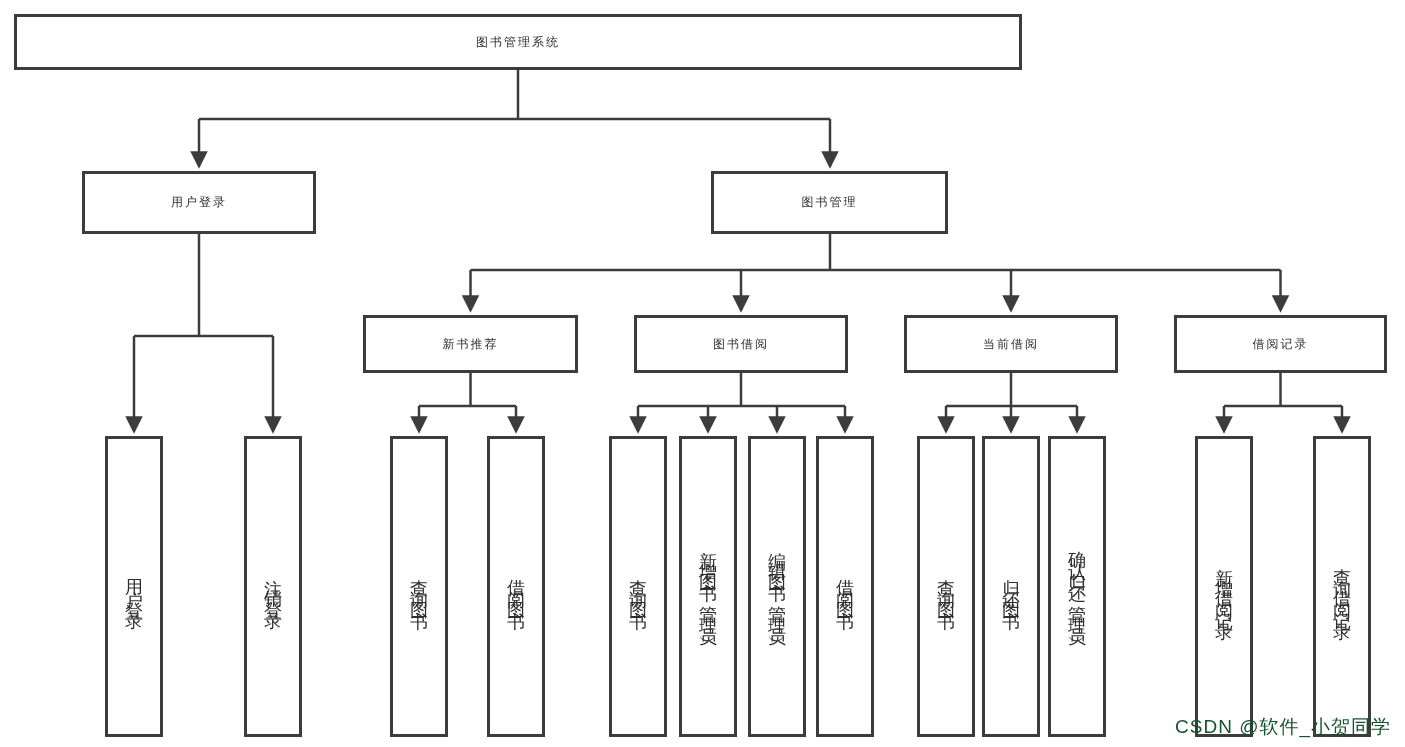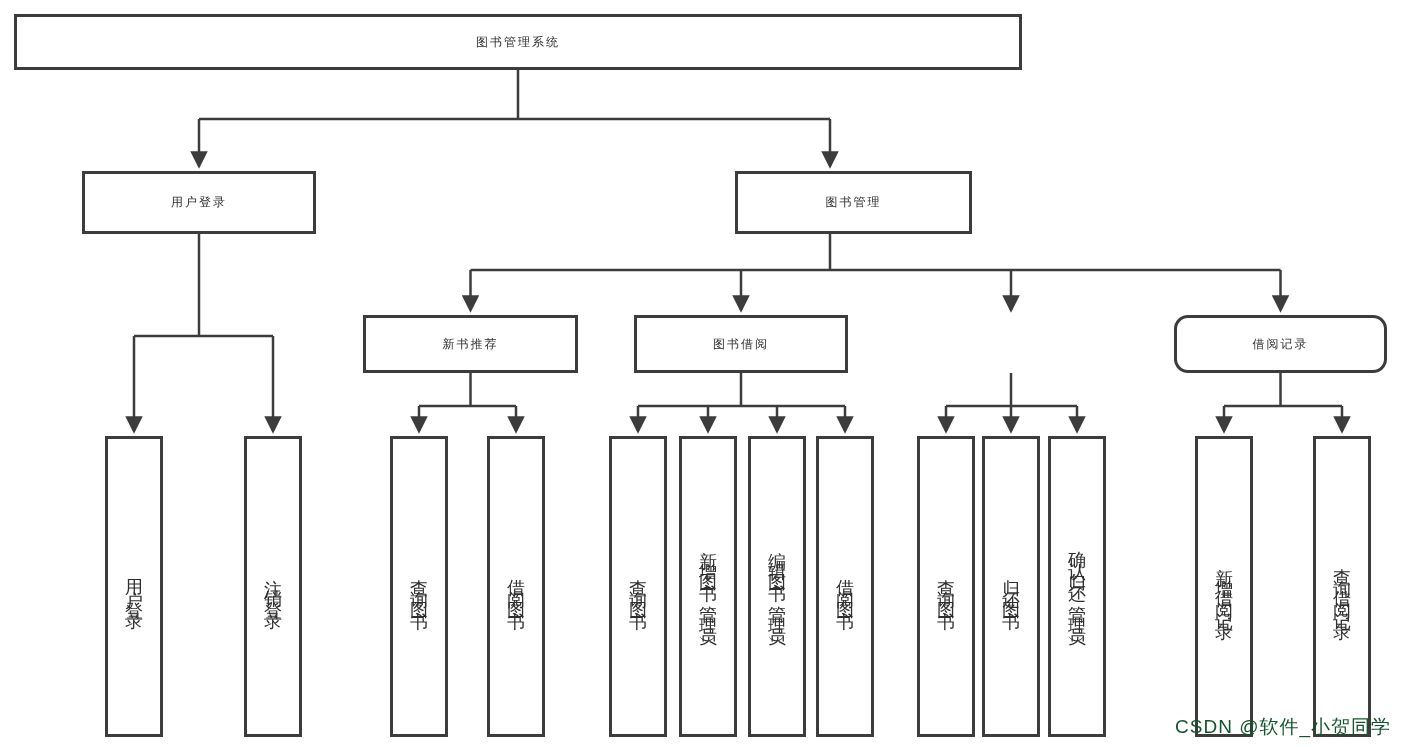--- a/index.html
+++ b/index.html
@@ -96,31 +96,34 @@
     </g>
   </svg>
 
   <div class="box" style="left:14px; top:14px; width:1008px; height:56px;">
     <span class="lbl">图书管理系统</span>
   </div>
 
   <div class="box" style="left:82px; top:171px; width:234px; height:63px;">
     <span class="lbl">用户登录</span>
   </div>
-  <div class="box" style="left:711px; top:171px; width:237px; height:63px;margin-left:24px;">
+  <div class="box" style="left:711px; top:171px; width:237px; height:63px;">
     <span class="lbl">图书管理</span>
   </div>
 
   <div class="box" style="left:363px; top:315px; width:215px; height:58px;">
     <span class="lbl">新书推荐</span>
   </div>
   <div class="box" style="left:634px; top:315px; width:214px; height:58px;">
     <span class="lbl">图书借阅</span>
   </div>
-  <div class="box" style="left:1174px; top:315px; width:213px; height:58px;border-radius:14px;">
+  <div class="box" style="left:904px; top:315px; width:214px; height:58px;">
+    <span class="lbl">当前借阅</span>
+  </div>
+  <div class="box" style="left:1174px; top:315px; width:213px; height:58px;">
     <span class="lbl">借阅记录</span>
   </div>
 
   <div class="box vbox" style="left:105px; top:436px; width:58px; height:301px;">
     <span class="lbl">用户登录</span>
   </div>
   <div class="box vbox" style="left:244px; top:436px; width:58px; height:301px;">
     <span class="lbl">注销登录</span>
   </div>
 

